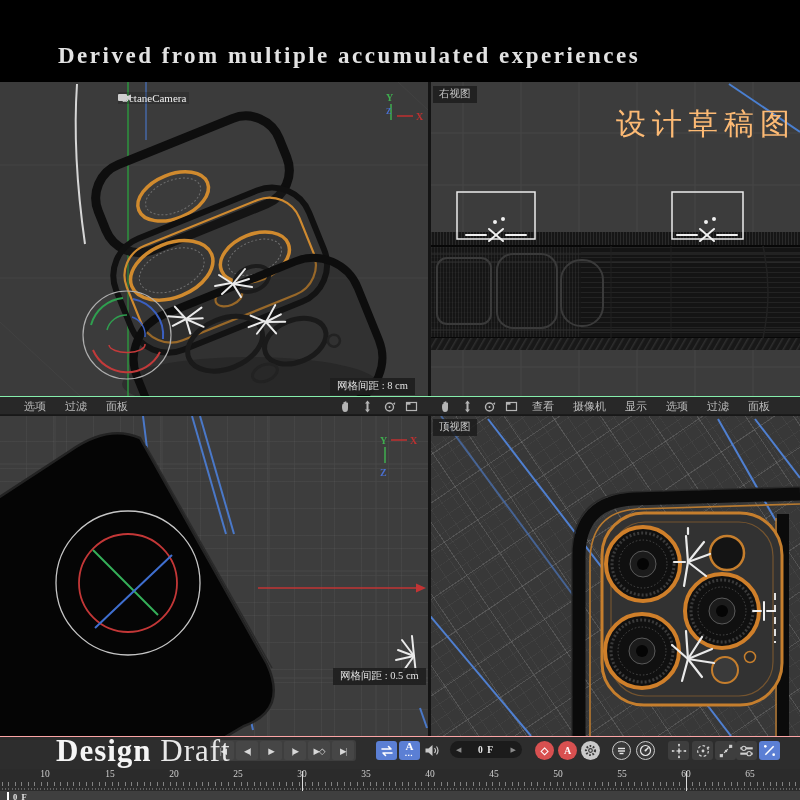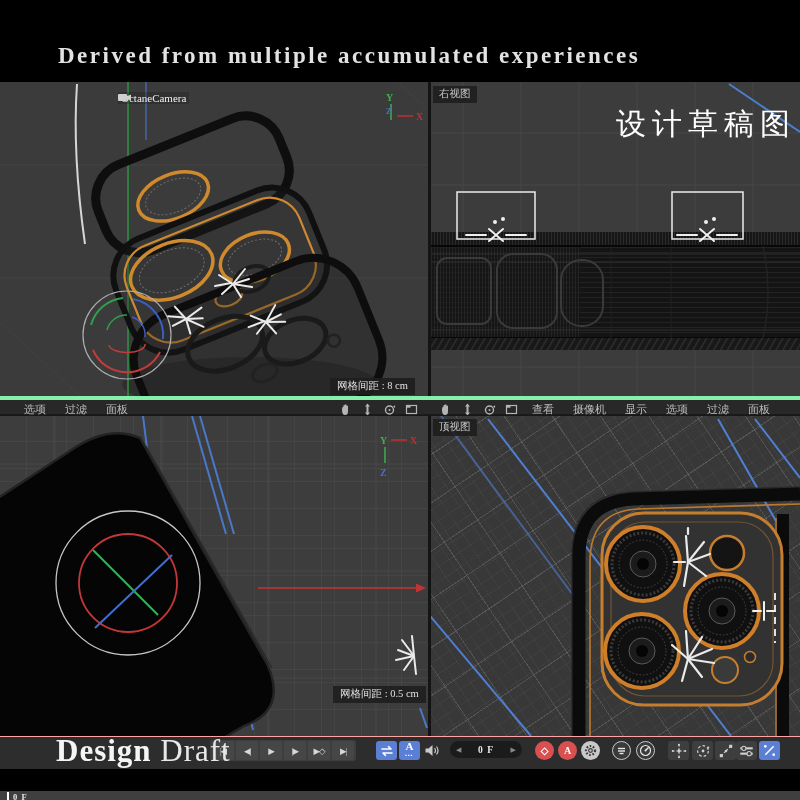--- a/index.html
+++ b/index.html
@@ -22,23 +22,23 @@
                      repeating-linear-gradient(56deg,transparent 0 12px,rgba(140,140,140,.10) 12px 12.7px),
                      repeating-linear-gradient(-34deg,transparent 0 12px,rgba(140,140,140,.10) 12px 12.7px);}
   #sep-v{left:428px;top:44px;width:3px;height:654px;background:#141414;}
   #sep-h2{left:0;top:377px;width:800px;height:1px;background:#181818;}
   .vp svg{position:absolute;left:0;top:0;}
   
   .vplabel{background:rgba(28,28,28,.85);color:#c8c8c8;font-size:10.5px;padding:1px 6px 2px;white-space:nowrap;}
   .gridlabel{background:rgba(30,30,30,.9);color:#e0e0e0;font-size:10.5px;padding:1px 7px 2px;white-space:nowrap;}
   #cam-label{left:118px;top:10px;color:#f0f0f0;font-size:11px;display:flex;align-items:center;gap:4px;
              background:rgba(20,20,20,.25);padding:0 3px;}
-  #watermark{left:185px;top:22px;font-size:30px;letter-spacing:6px;color:#ffffff;white-space:nowrap;}
+  #watermark{left:185px;top:22px;font-size:30px;letter-spacing:6px;color:#fdba74;white-space:nowrap;}
   
-  #menustrip{left:0;top:358px;width:800px;height:19px;background:#282828;border-top:4px solid #86efac;border-bottom:1px solid #1b1b1b;box-sizing:border-box;}
+  #menustrip{left:0;top:358px;width:800px;height:19px;background:#282828;border-top:1px solid #86efac;border-bottom:1px solid #1b1b1b;box-sizing:border-box;}
   .mhalf{position:absolute;top:0;height:19px;display:flex;align-items:center;}
   #mleft{left:0;width:428px;padding-left:24px;box-sizing:border-box;}
   #mright{left:431px;width:369px;padding-left:8px;box-sizing:border-box;}
   .mi{font-size:11px;color:#bdbdbd;margin-right:19px;cursor:default;}
   .navicons{display:flex;gap:9px;align-items:center;}
   #mleft .navicons{margin-left:auto;margin-right:10px;}
   #mright .navicons{margin-right:14px;}
   
   #controlbar{left:0;top:698px;width:800px;height:33px;background:#2d2d2d;border-top:1px solid #fca5a5;box-sizing:border-box;}
   #brand{left:56px;top:-4px;white-space:nowrap;z-index:5;color:#f5f5f5;}
@@ -314,21 +314,21 @@
           <path d="M0,0 L2,18"></path>
       </g>
       <g transform="translate(382,20)" font-size="10" font-weight="bold">
         <text x="-2" y="8" fill="#3fae4f">Y</text>
         <line x1="9" y1="4" x2="25" y2="4" stroke="#c03030" stroke-width="1.5"></line>
         <text x="28" y="8" fill="#c03030">X</text>
         <line x1="3" y1="11" x2="3" y2="27" stroke="#3fae4f" stroke-width="1.5"></line>
         <text x="-2" y="40" fill="#4a6fd0">Z</text>
       </g>
     </svg>
-    <div class="abs gridlabel" style="left:333px;top:270px;">网格间距 : 0.5 cm</div>
+    <div class="abs gridlabel" style="left:333px;top:252px;">网格间距 : 0.5 cm</div>
   </div>
 
   <div class="abs vp" id="vp-top">
     <svg width="369" height="320" viewBox="0 0 369 320">
       <g stroke="#4f7fd0" stroke-width="2">
         <line x1="57" y1="3" x2="300" y2="320"></line>
         <line x1="10" y1="0" x2="150" y2="190" opacity=".6"></line>
         <line x1="-5" y1="195" x2="100" y2="320"></line>
         <line x1="287" y1="3" x2="345" y2="105"></line>
         <line x1="324" y1="3" x2="369" y2="62"></line>
@@ -506,20 +506,37 @@
     </div>
     <div class="abs sqbtn bluebg" style="left:759px;top:4px;">
       <svg width="15" height="15" viewBox="0 0 18 18">
         <line x1="4" y1="14" x2="14" y2="4" stroke="#fff" stroke-width="1.8"></line>
         <circle cx="4" cy="4" r="1.6" fill="#fff"></circle>
           <circle cx="14" cy="14" r="1.6" fill="#fff"></circle>
       </svg>
     </div>
   </div>
 
+  <div class="abs" id="ruler">
+    <span class="rnum" style="left:45px;">10</span>
+    <span class="rnum" style="left:110px;">15</span>
+    <span class="rnum" style="left:174px;">20</span>
+    <span class="rnum" style="left:238px;">25</span>
+    <span class="rnum" style="left:302px;">30</span>
+    <span class="rnum" style="left:366px;">35</span>
+    <span class="rnum" style="left:430px;">40</span>
+    <span class="rnum" style="left:494px;">45</span>
+    <span class="rnum" style="left:558px;">50</span>
+    <span class="rnum" style="left:622px;">55</span>
+    <span class="rnum" style="left:686px;">60</span>
+    <span class="rnum" style="left:750px;">65</span>
+    <div id="ticks"></div>
+    <div class="fmark" style="left:302px;"></div>
+    <div class="fmark" style="left:686px;"></div>
+  </div>
 
   <div class="abs" id="framerow">
     <div class="bar"></div>
     <div class="txt">0 F</div>
   </div>
 
   <div class="abs" id="footer"></div>
 </div>
 
 </body></html>

